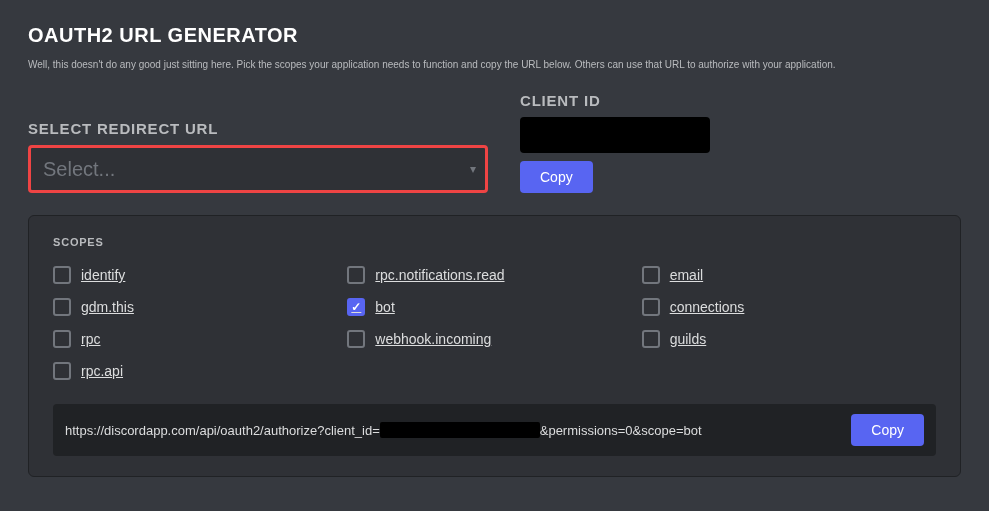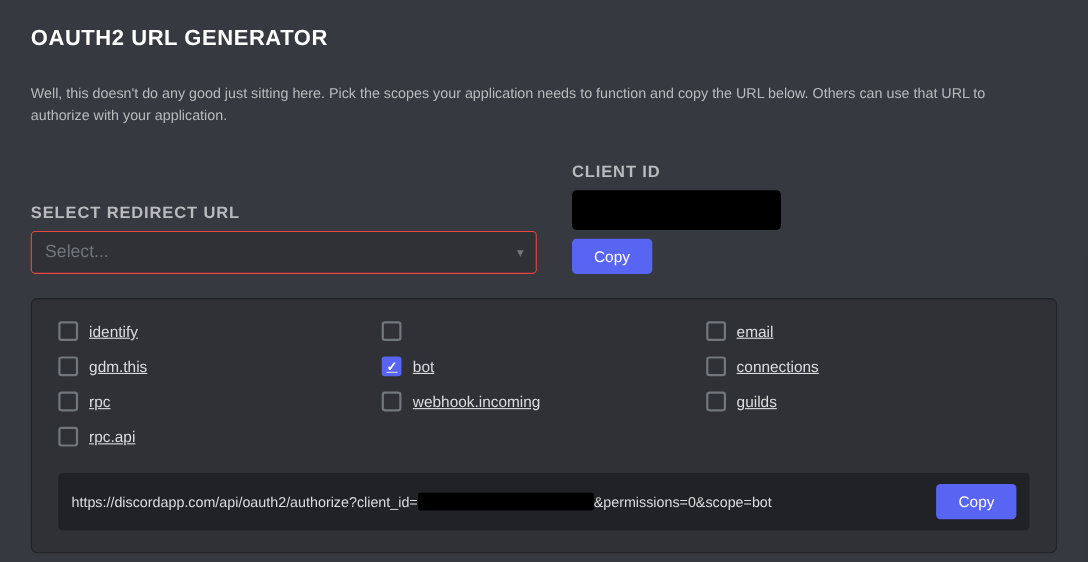--- a/index.html
+++ b/index.html
@@ -10,28 +10,28 @@
       font-size: 14px;
       width: 989px;
       min-height: 511px;
       padding: 24px 28px;
     }
     h1.page-title {
       font-size: 20px;
       font-weight: 700;
       color: #ffffff;
       letter-spacing: 0.5px;
-      margin-bottom: 28px;
+      margin-bottom: 10px;
       text-transform: uppercase;
     }
     .description {
       color: #b9bbbe;
-      font-size: 13px;
+      font-size: 10px;
       line-height: 1.5;
-      margin-bottom: 34px;
+      margin-bottom: 20px;
       max-width: 900px;
     }
     .top-section {
       display: flex;
       align-items: flex-end;
       gap: 32px;
       margin-bottom: 22px;
     }
     .field-group {
       display: flex;
@@ -48,24 +48,24 @@
     .redirect-url-group {
       flex: 1;
       max-width: 460px;
     }
     .select-wrapper {
       position: relative;
     }
     .select-dropdown {
       width: 100%;
       background-color: #2f3136;
-      border: 1px solid #ef4444;
+      border: 3px solid #ef4444;
       border-radius: 4px;
       color: #72767d;
-      font-size: 16px;
+      font-size: 20px;
       padding: 10px 36px 10px 12px;
       appearance: none;
       cursor: pointer;
       outline: none;
     }
     .chevron-icon {
       position: absolute;
       right: 12px;
       top: 50%;
       transform: translateY(-50%);
@@ -206,27 +206,29 @@
   </div>
 
   <div class="field-group client-id-group">
     <span class="field-label">CLIENT ID</span>
     <div class="client-id-value"></div>
     <button class="copy-btn">Copy</button>
   </div>
 </div>
 
 <div class="scopes-section">
+  <div class="scopes-label">SCOPES</div>
   <div class="scopes-grid" id="scopes-grid">
   <div class="scope-item">
         <div class="scope-checkbox"></div>
         <span class="scope-text">identify</span>
       </div>
       <div class="scope-item">
         <div class="scope-checkbox"></div>
+        <span class="scope-text">rpc.notifications.read</span>
       </div>
       <div class="scope-item">
         <div class="scope-checkbox"></div>
         <span class="scope-text">email</span>
       </div>
       <div class="scope-item">
         <div class="scope-checkbox"></div>
         <span class="scope-text">gdm.this</span>
       </div>
       <div class="scope-item">

